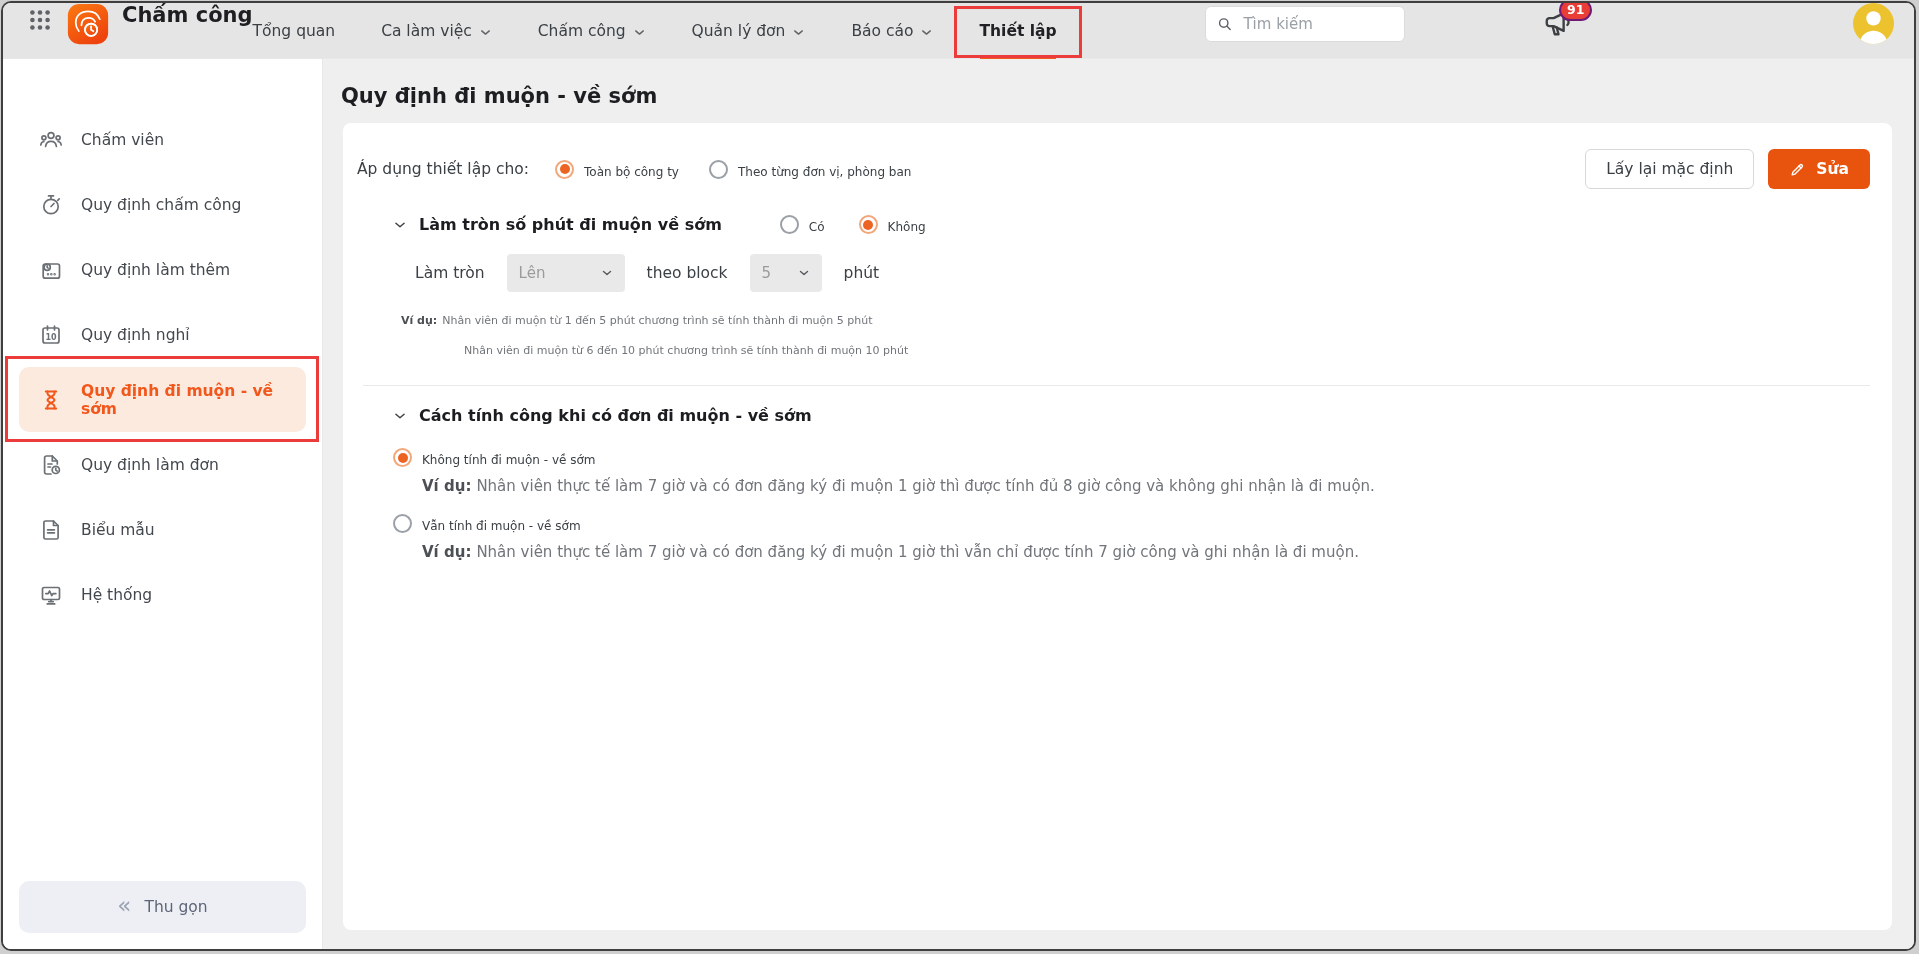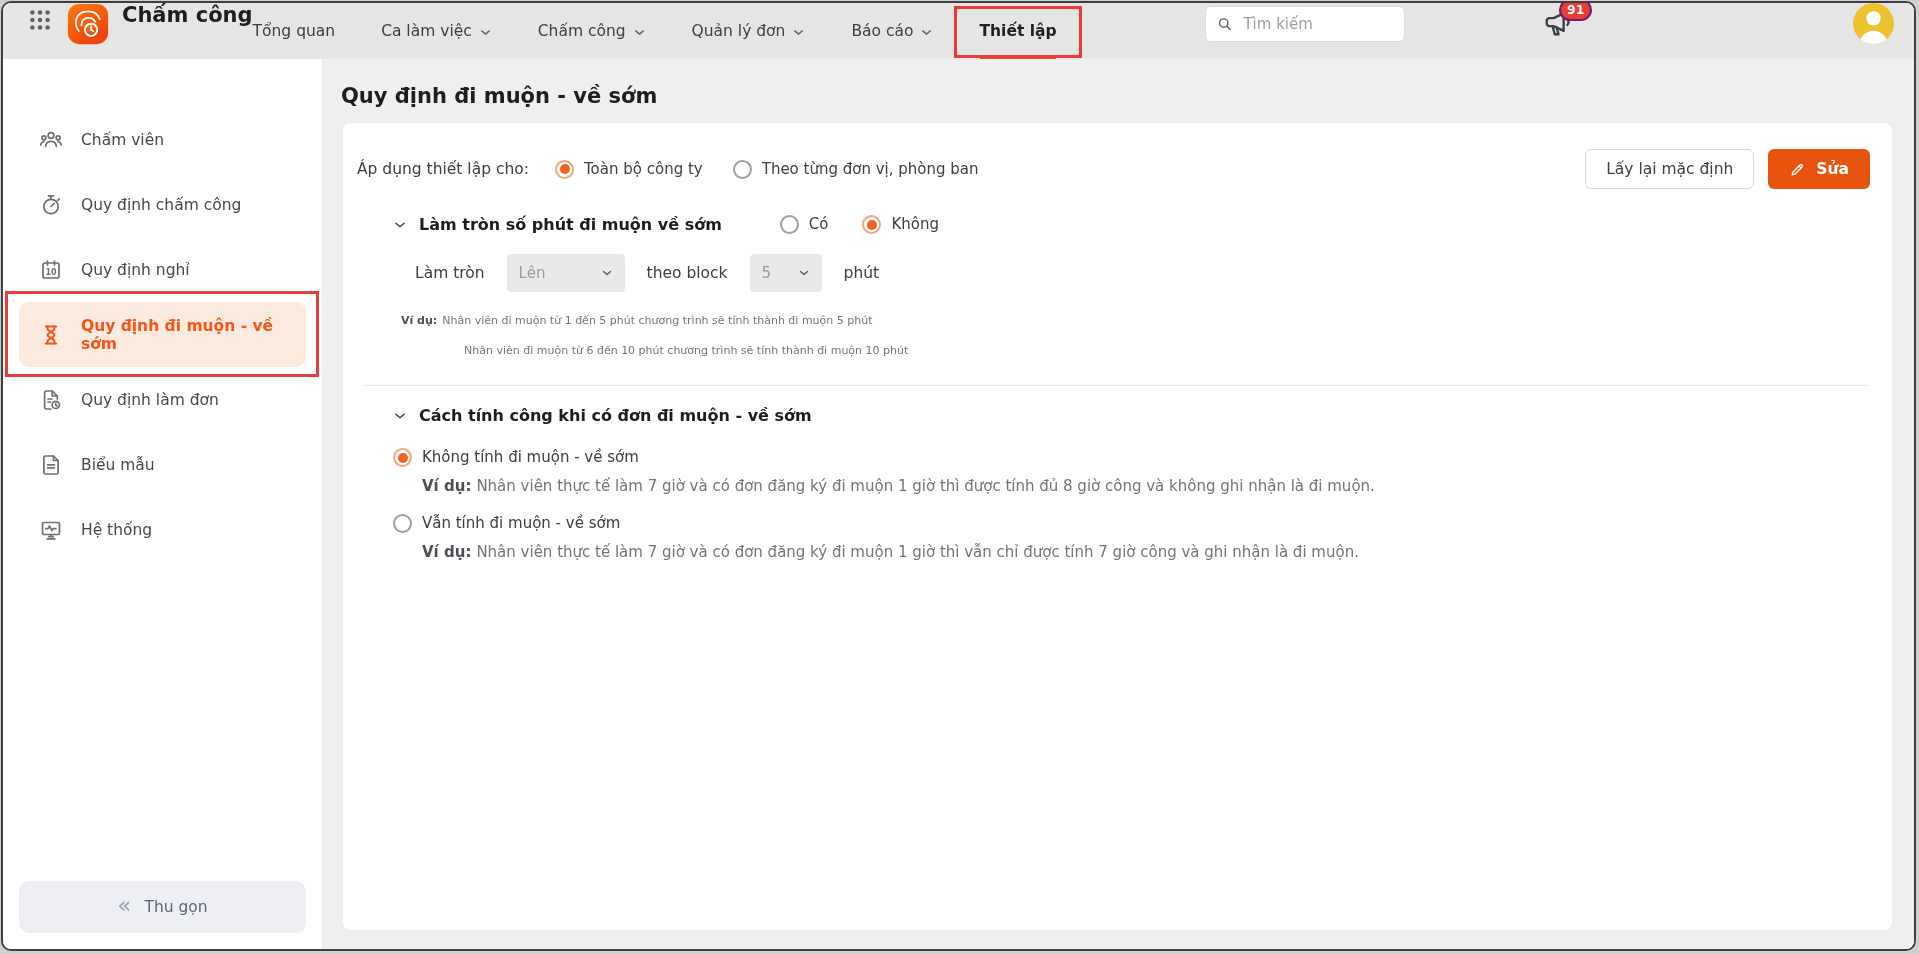--- a/index.html
+++ b/index.html
@@ -48,21 +48,21 @@
                   align-items:center; justify-content:center; gap:13px; color:#5D6577; font-size:15.5px; cursor:pointer; }
   .collapse-btn .chevs { font-size:23px; color:#99a2b2; line-height:1; margin-top:-4px; }
 
   .main { flex:1; background:#EFEFEF; display:flex; flex-direction:column; min-width:0; }
   .page-title { margin:25px 0 0 18px; font-size:21px; font-weight:700; color:#1c1e21; }
   .card { margin:15px 22px 19px 20px; background:#fff; border-radius:8px; flex:1;
           padding:26px 22px 0 14px; overflow:hidden; }
 
   .apply-row { display:flex; align-items:center; min-height:40px; }
   .apply-label { font-size:15.5px; color:#3b4045; }
-  .radio-opt { display:flex; align-items:flex-start; gap:10px; font-size:15px; color:#3b4045; cursor:pointer; white-space:nowrap; }
+  .radio-opt { display:flex; align-items:flex-end; gap:10px; font-size:12px; color:#3b4045; cursor:pointer; white-space:nowrap; }
   .apply-row .radio-opt { margin-left:26px; }
   .btns { margin-left:auto; display:flex; gap:14px; }
   .btn-ghost { height:40px; padding:0 20px; background:#fff; border:1px solid #d8d8d8; border-radius:6px;
                font-size:15.5px; color:#3b4045; display:flex; align-items:center; font-family:inherit; cursor:pointer; }
   .btn-primary { height:40px; padding:0 21px; background:#E8540D; border:none; border-radius:6px; font-size:15.5px;
                  font-weight:700; color:#fff; display:flex; align-items:center; gap:10px; font-family:inherit; cursor:pointer; }
 
   .radio { width:19px; height:19px; border-radius:50%; border:2px solid #9aa0a6; background:#fff; flex:none; position:relative; }
   .radio.on { border-color:#F2A77B; }
   .radio.on::after { content:""; position:absolute; inset:2.5px; border-radius:50%; background:#ED6322; }
@@ -198,20 +198,33 @@
         <span>Chấm viên</span>
       </div>
       <div class="side-item">
         <span class="ico">
           <svg width="24" height="24" viewBox="0 0 24 24" fill="none" stroke="currentColor" stroke-width="1.7" stroke-linecap="round" stroke-linejoin="round">
             <circle cx="12" cy="13.5" r="7.2"></circle>
               <path d="M9.5 2.8h5M12 2.8v3.4M12 13.5l3-3M18.8 7.3l1.4-1.4"></path>
           </svg>
         </span>
         <span>Quy định chấm công</span>
+      </div>
+      <div class="side-item">
+        <span class="ico">
+          <svg width="24" height="24" viewBox="0 0 24 24" fill="none" stroke="currentColor" stroke-width="1.7" stroke-linecap="round" stroke-linejoin="round">
+            <rect x="4.2" y="6" width="16.3" height="14.2" rx="2"></rect>
+            <circle cx="8.2" cy="9.3" r="3.1"></circle>
+              <path d="M8.2 7.9v1.5l1 .7"></path>
+            <circle cx="9" cy="16.2" r="0.4" fill="currentColor"></circle>
+              <circle cx="12.3" cy="16.2" r="0.4" fill="currentColor"></circle>
+              <circle cx="15.6" cy="16.2" r="0.4" fill="currentColor"></circle>
+          </svg>
+        </span>
+        <span>Quy định làm thêm</span>
       </div>
       <div class="side-item">
         <span class="ico">
           <svg width="24" height="24" viewBox="0 0 24 24" fill="none" stroke="currentColor" stroke-width="1.7" stroke-linecap="round" stroke-linejoin="round">
             <rect x="4" y="5" width="16" height="15" rx="2"></rect>
               <path d="M8.5 3v4M15.5 3v4"></path>
             <text x="12" y="16.6" text-anchor="middle" font-size="8" font-weight="bold" fill="currentColor" stroke="none" font-family="inherit">10</text>
           </svg>
         </span>
         <span>Quy định nghỉ</span>

